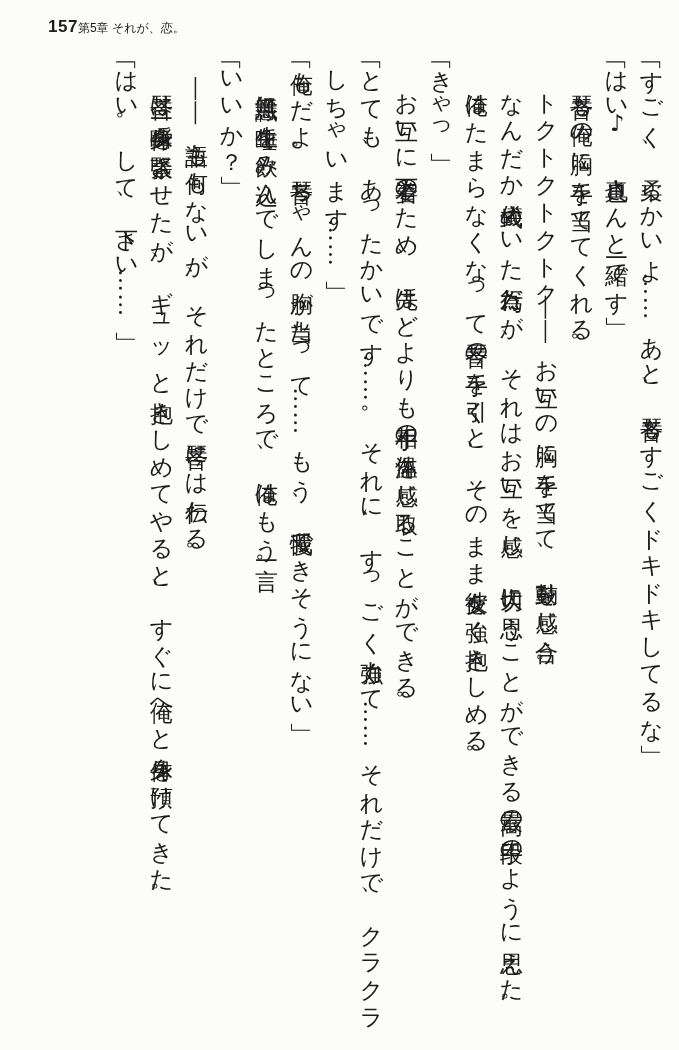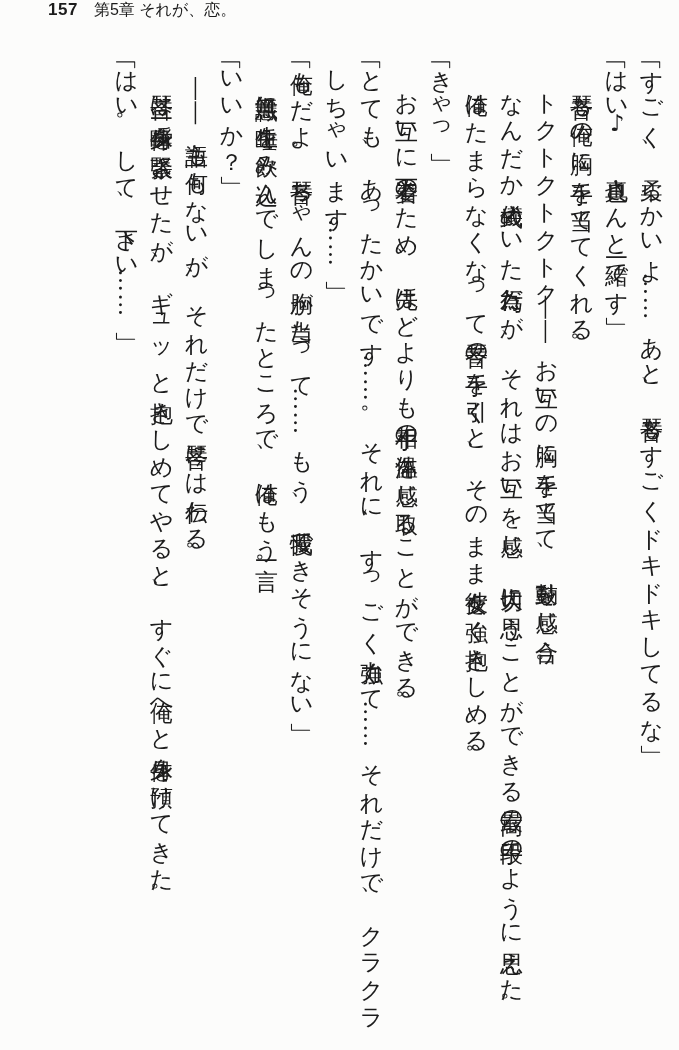--- a/index.html
+++ b/index.html
@@ -10,35 +10,34 @@
   .page {
     position: relative;
     width: 679px;
     height: 1050px;
     background: #fcfcfb;
     overflow: hidden;
     color: #1c1c1c;
   }
   .page-header {
     position: absolute;
-    top: 0;
+    top: 17px;
     left: 48px;
     display: flex;
     align-items: baseline;
-    gap: 16px;
     font-family: "Liberation Sans", "DejaVu Sans", sans-serif;
     white-space: nowrap;
   }
   .page-number {
     font-size: 17px;
     font-weight: 700;
     letter-spacing: 0.5px;
   }
   .chapter-title {
-    font-size: 16px;
+    font-size: 12px;
     font-weight: 500;
   }
   .text-body {
     position: absolute;
     top: 54px;
     right: 10px;
     width: 630px;
     height: 975px;
     writing-mode: vertical-rl;
     text-orientation: mixed;

